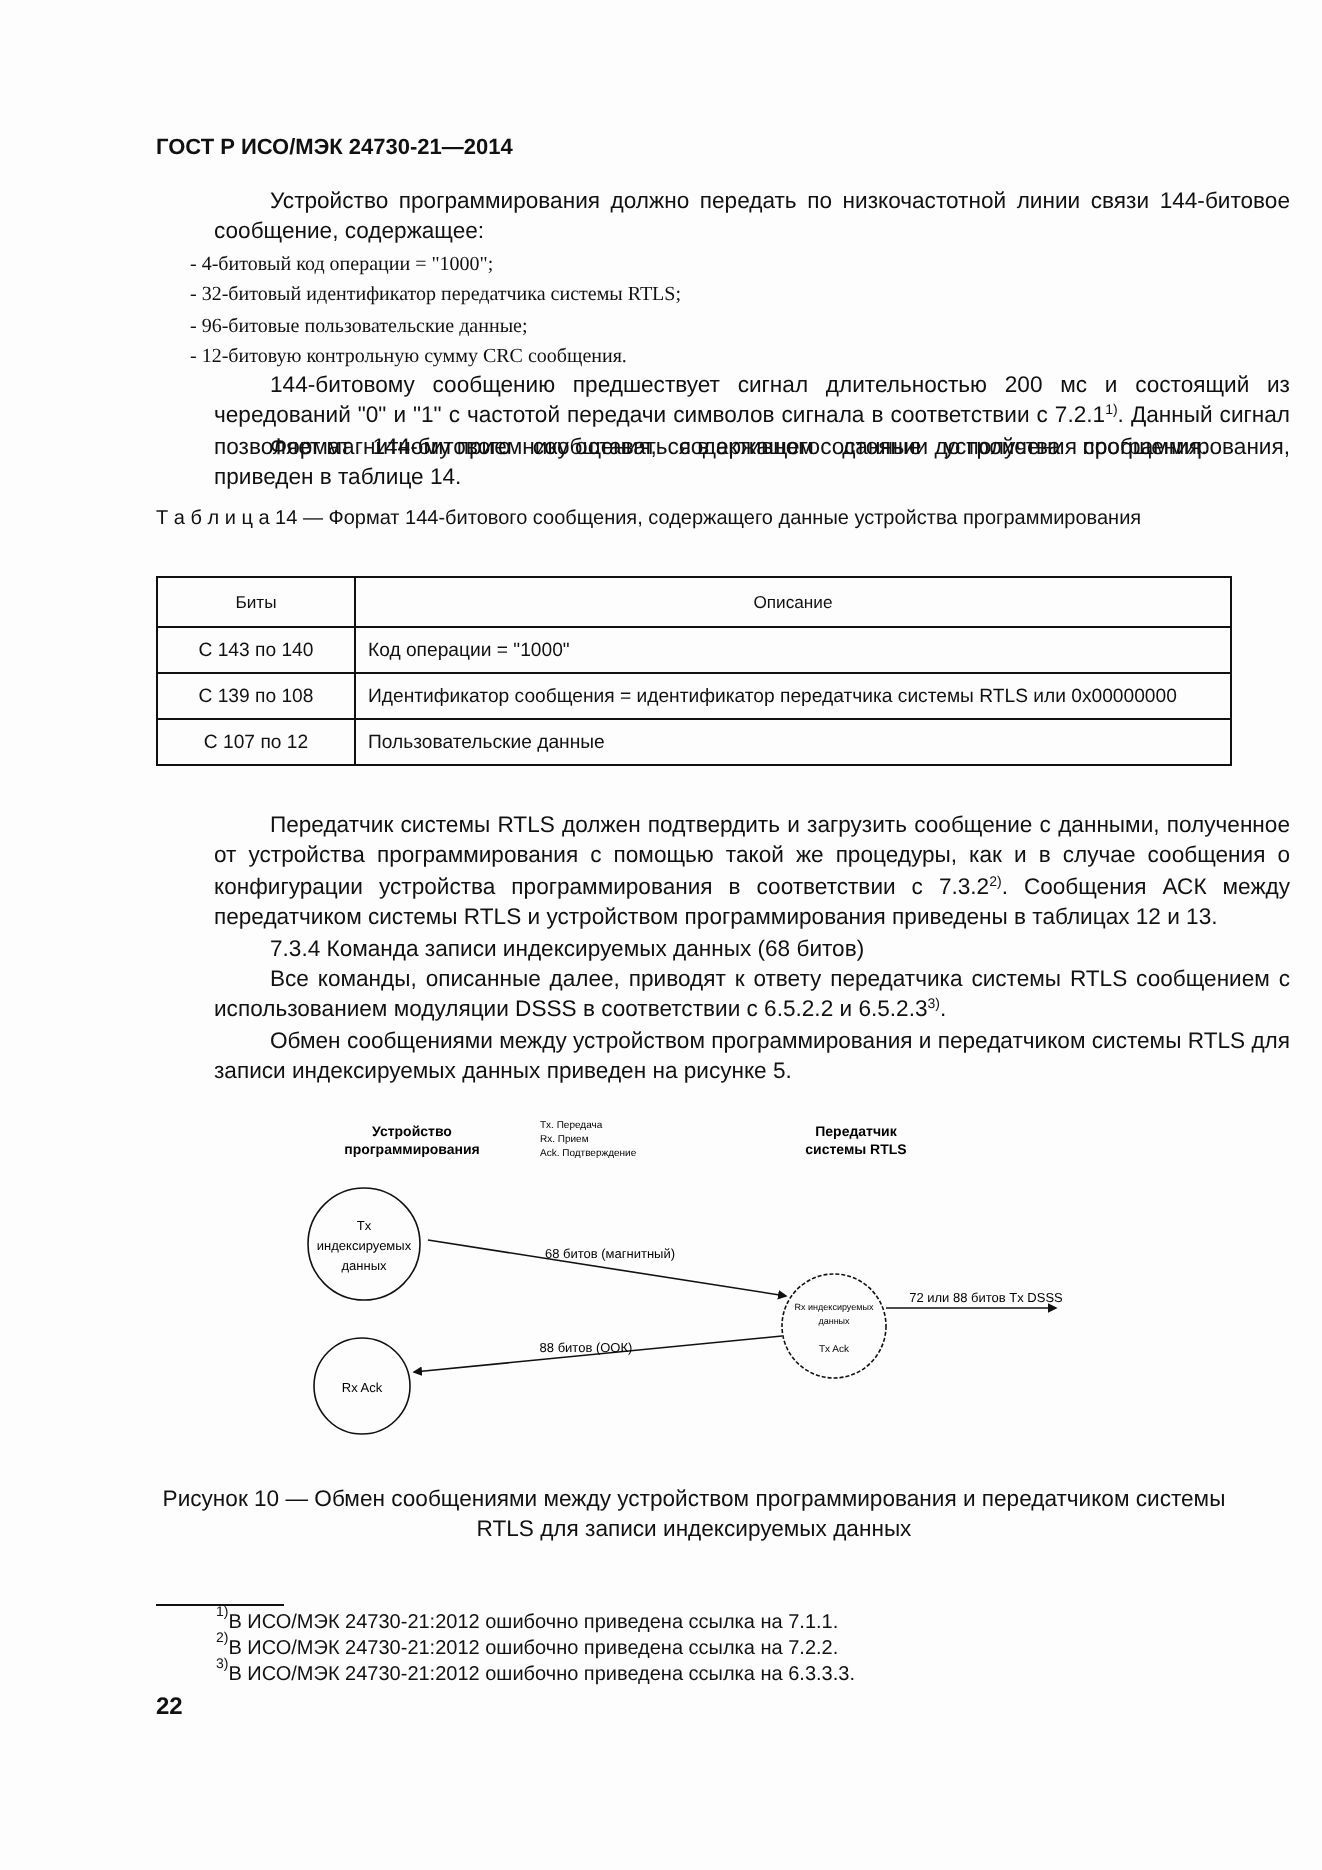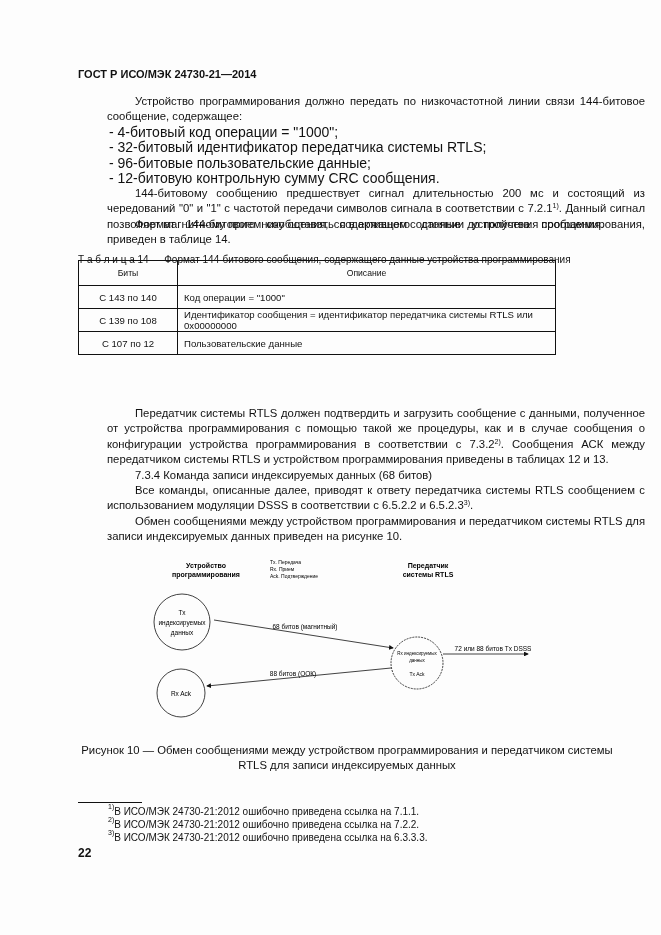--- a/index.html
+++ b/index.html
@@ -1,24 +1,24 @@
 <!DOCTYPE html>
 <html><head>
 <meta charset="utf-8">
 <style>
   html,body{margin:0;padding:0;background:#fdfdfd;}
   body{width:661px;height:935px;position:relative;overflow:hidden;font-family:"Liberation Sans",sans-serif;color:#111;}
   .abs{position:absolute;}
   .hdr{left:78px;top:68px;font-weight:bold;font-size:11px;letter-spacing:0;}
   .p{position:absolute;left:78px;width:538px;font-size:11.3px;line-height:15.4px;text-align:justify;margin-left:29px;}
   .ind{text-indent:28px;}
-  .li{position:absolute;left:109px;font-size:14px;line-height:15.4px;}
+  .li{position:absolute;left:95px;font-size:10px;line-height:15.4px;font-family:Liberation Serif, serif;}
   sup{font-size:7px;vertical-align:top;position:relative;top:-3px;}
   .tcap{left:78px;top:254px;font-size:10px;}
-  table{position:absolute;left:78px;top:260px;width:478px;border-collapse:collapse;font-size:9.6px;}
+  table{position:absolute;left:78px;top:288px;width:538px;border-collapse:collapse;font-size:9.6px;}
   td,th{border:1px solid #111;height:22px;padding:0 6px;}
   th{font-weight:normal;font-size:8.6px;height:24px;}
   td.c{text-align:center;width:86px;}
   .diag{position:absolute;left:0;top:545px;width:661px;height:190px;}
   .fig-cap{position:absolute;left:78px;top:743px;width:538px;text-align:center;font-size:11.3px;line-height:15.4px;}
   .fnline{position:absolute;left:78px;top:802px;width:64px;height:1px;background:#111;}
   .fn{position:absolute;left:108px;font-size:10px;}
   .pnum{left:78px;top:846px;font-weight:bold;font-size:12px;}
 </style>
 </head>
@@ -58,21 +58,21 @@
       </tr>
 </tbody>
   </table>
 
 <div class="p ind" style="top:406px"><span>Передатчик системы RTLS должен подтвердить и загрузить сообщение с данными, полученное от устройства программирования с помощью такой же процедуры, как и в случае сообщения о конфигурации устройства программирования в соответствии с 7.3.2</span><sup>2)</sup><span>. Сообщения АСК между передатчиком системы RTLS и устройством программирования приведены в таблицах 12 и 13.</span></div>
 
 <div class="p ind" style="top:468px">7.3.4 Команда записи индексируемых данных (68 битов)</div>
 
 <div class="p ind" style="top:483px"><span>Все команды, описанные далее, приводят к ответу передатчика системы RTLS сообщением с использованием модуляции DSSS в соответствии с 6.5.2.2 и 6.5.2.3</span><sup>3)</sup><span>.</span></div>
 
-<div class="p ind" style="top:514px">Обмен сообщениями между устройством программирования и передатчиком системы RTLS для записи индексируемых данных приведен на рисунке 10.</div>
+<div class="p ind" style="top:514px">Обмен сообщениями между устройством программирования и передатчиком системы RTLS для записи индексируемых данных приведен на рисунке 5.</div>
 
 <svg class="diag" viewBox="0 545 661 190" width="661" height="190" font-family="Liberation Sans, sans-serif">
   <defs>
     <marker id="ah" markerWidth="6" markerHeight="6" refX="5" refY="3" orient="auto">
         <path d="M0,0 L6,3 L0,6 z" fill="#111"></path>
       </marker>
   </defs>
   <text x="206" y="568" font-size="7" font-weight="bold" text-anchor="middle">Устройство</text>
   <text x="206" y="577" font-size="7" font-weight="bold" text-anchor="middle">программирования</text>
   <text x="428" y="568" font-size="7" font-weight="bold" text-anchor="middle">Передатчик</text>

